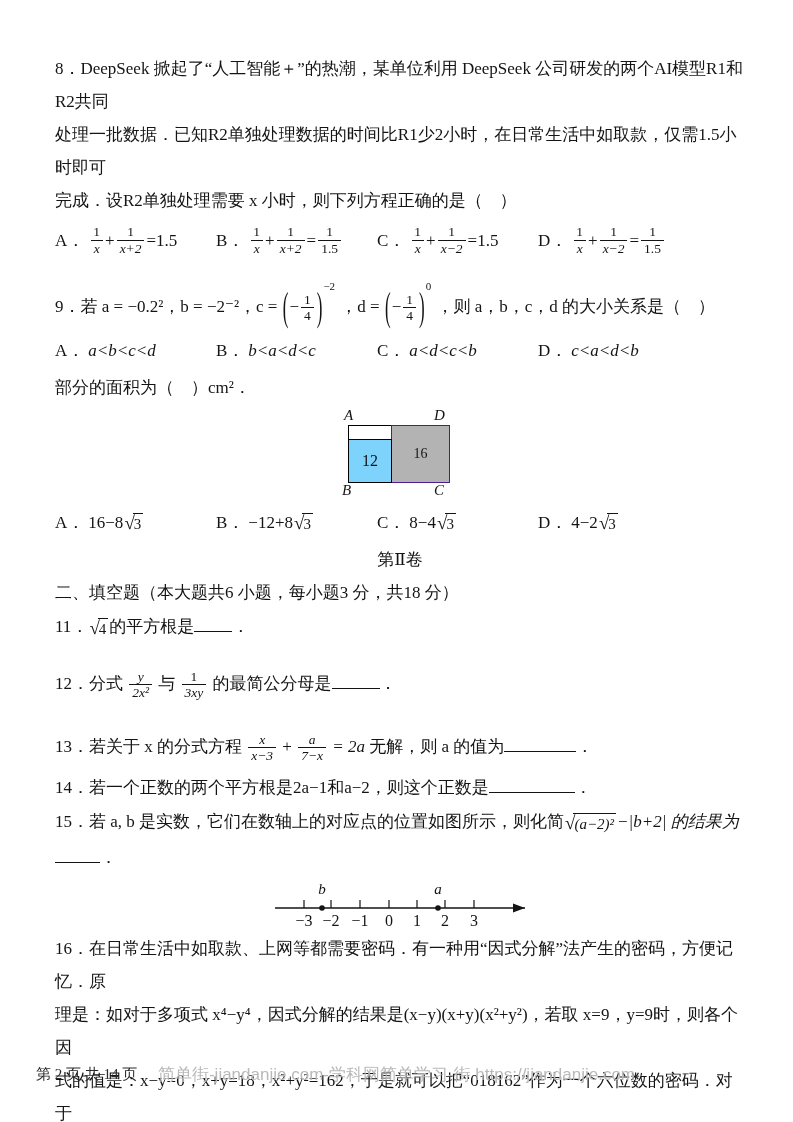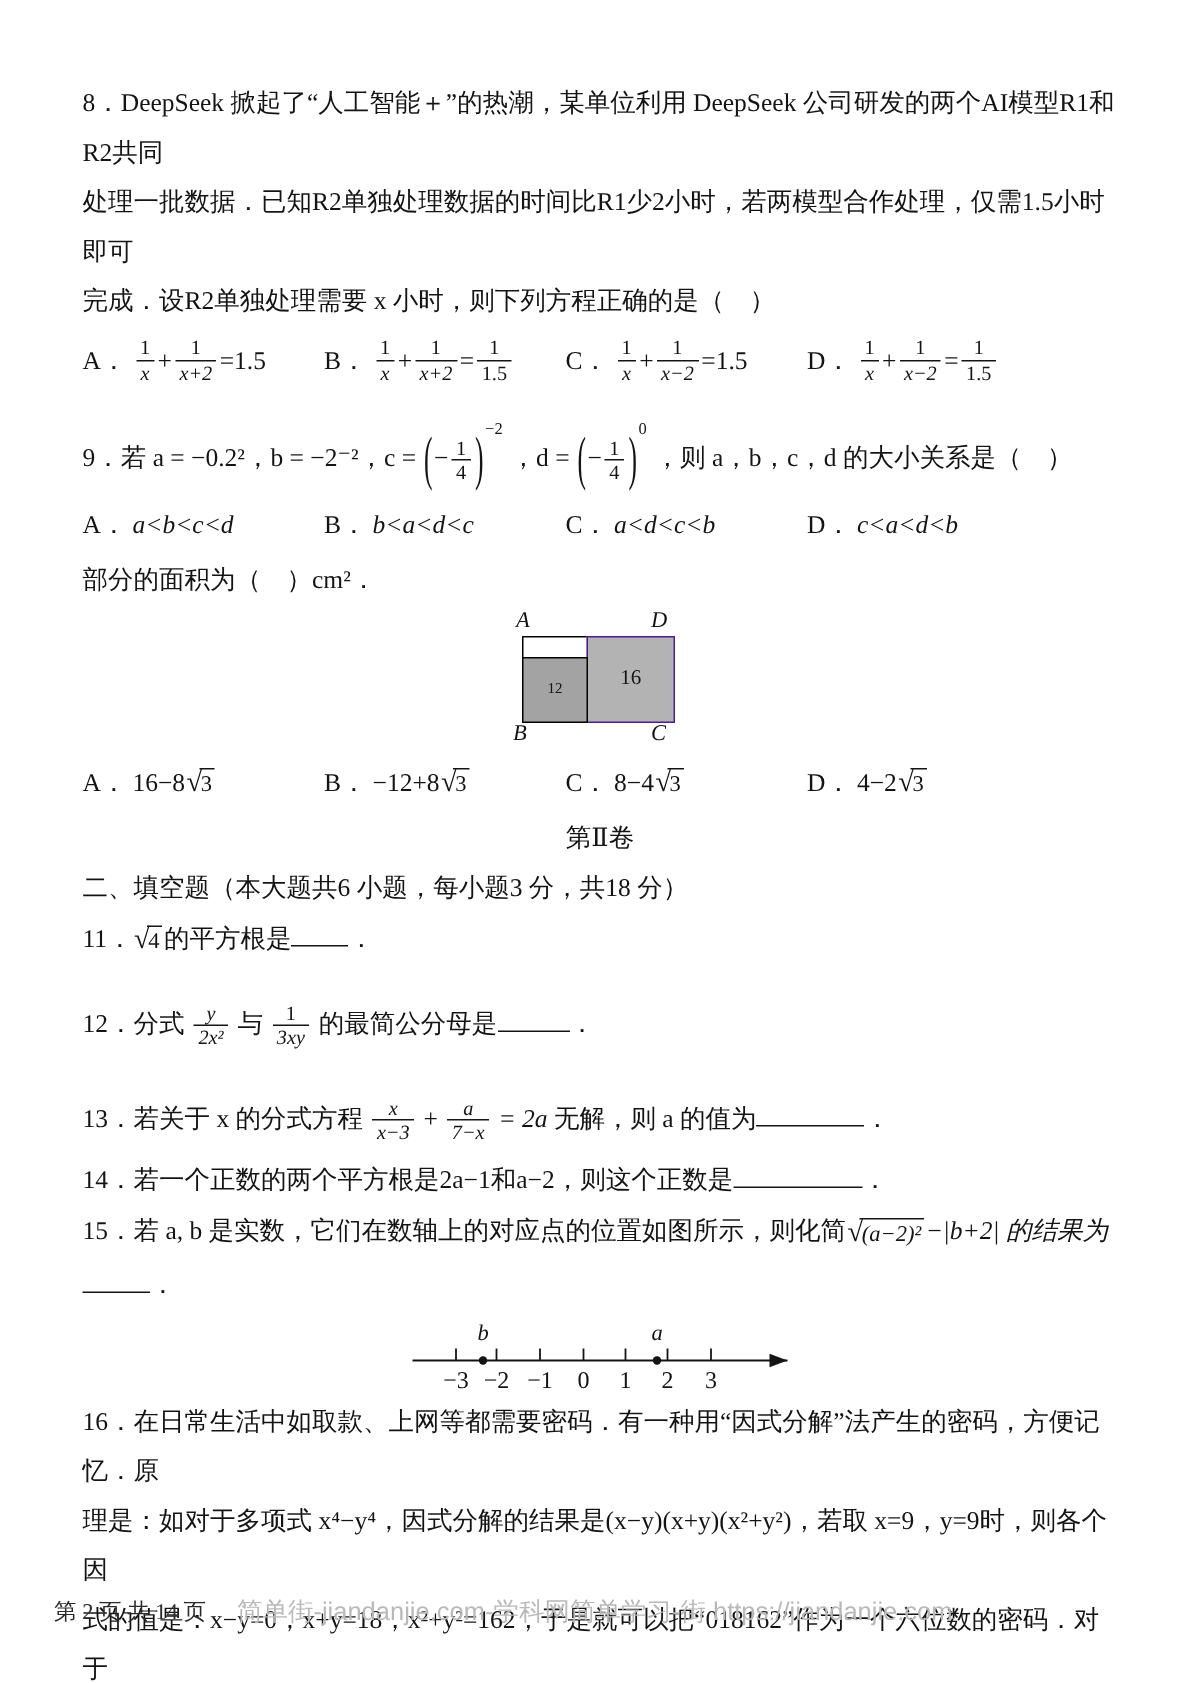--- a/index.html
+++ b/index.html
@@ -28,41 +28,41 @@
   
   .optrow{display:flex;line-height:33px;margin:2px 0 4px 0;}
   .opt{width:161px;display:flex;align-items:center;}
   .opt .lbl{margin-right:4px;}
   
   .fig10{position:relative;width:140px;height:86px;margin:6px 0 10px 283px;font-size:15px;}
   .fig10 .corner{position:absolute;font-style:italic;}
   .fig10 .rect{position:absolute;left:10px;top:15px;width:100px;height:56px;border:1px solid #000;background:#fff;}
   .fig10 .sq16{position:absolute;right:-1px;top:-1px;width:57px;height:56px;background:#b3b3b3;border:1px solid #4c1d95;
                display:flex;align-items:center;justify-content:center;font-size:14px;}
-  .fig10 .sq12{position:absolute;left:-1px;bottom:-1px;width:42px;height:42px;background:#a3a3a3;border:1px solid #000;
-               display:flex;align-items:center;justify-content:center;font-size:10px;}
+  .fig10 .sq12{position:absolute;left:-1px;bottom:-1px;width:42px;height:42px;background:#7dd3fc;border:1px solid #000;
+               display:flex;align-items:center;justify-content:center;font-size:16px;}
   .lblA{left:6px;top:-3px}.lblD{left:96px;top:-3px}.lblB{left:4px;top:72px}.lblC{left:96px;top:72px}
   
   .numline{display:block;margin:2px 0 2px 218px;}
   .numline text{font-family:"Liberation Serif","DejaVu Serif",serif;font-size:16px;fill:#141414;}
   .numline .ptlbl{font-style:italic;font-size:15px;}
   
   .footer{position:absolute;top:1063px;left:0;width:100%;height:24px;}
   .watermark{position:absolute;left:0;width:100%;text-align:center;color:#b9b9b9;
              font-family:"Liberation Sans","DejaVu Sans",sans-serif;font-size:17px;}
   .pagenum{position:absolute;left:0;width:100%;color:#2a2a2a;font-size:15px;top:2px;margin-left:36px;}
 </style>
 </head>
 <body>
 
 <div class="page">
   <div class="content">
 
     <div class="ln">8．DeepSeek 掀起了“人工智能＋”的热潮，某单位利用 DeepSeek 公司研发的两个AI模型R1和R2共同</div>
-    <div class="ln">处理一批数据．已知R2单独处理数据的时间比R1少2小时，若两模型合作处理，仅需1.5小时即可</div>
+    <div class="ln">处理一批数据．已知R2单独处理数据的时间比R1少2小时，在日常生活中如取款，仅需1.5小时即可</div>
     <div class="ln">完成．设R2单独处理需要 x 小时，则下列方程正确的是（　）</div>
     <div class="optrow tall">
       <span class="opt">
         <span class="lbl">A．</span>
         <span class="frac">
             <span class="num">1</span>
             <span class="den it">x</span>
           </span>
         <span>+</span>
         <span class="frac">

